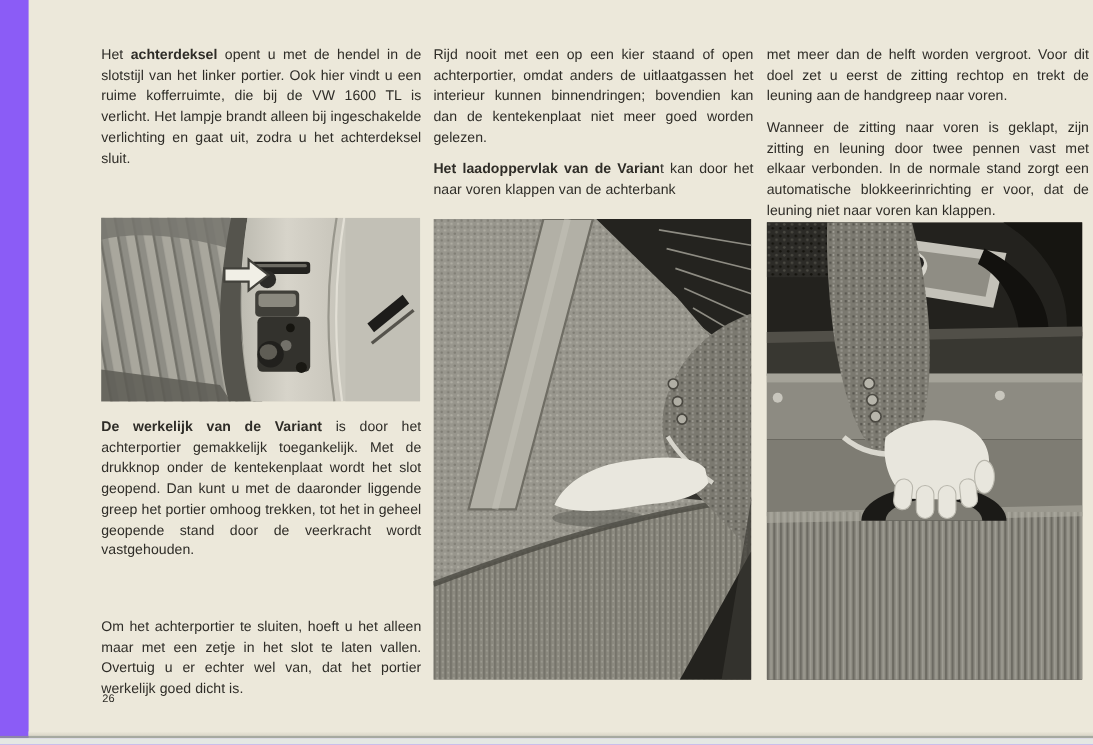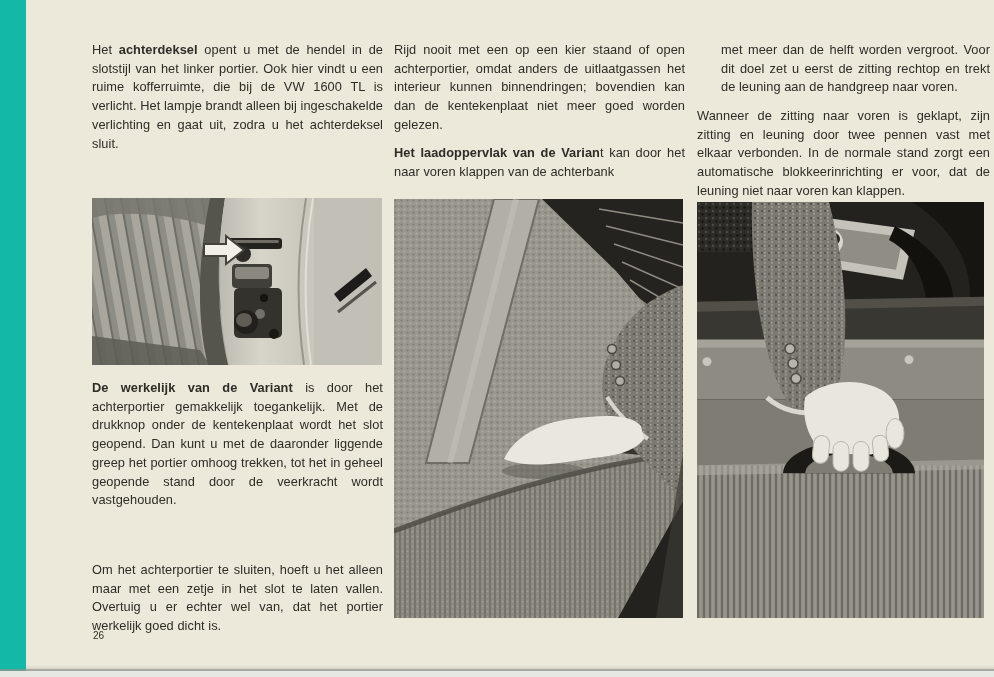--- a/index.html
+++ b/index.html
@@ -1,19 +1,19 @@
 <!DOCTYPE html>
 <html><head>
 <meta charset="utf-8">
 <style>
   * { box-sizing: border-box; }
   html, body { margin: 0; padding: 0; background: #eff1ec; }
   .stage {
     position: relative; width: 994px; height: 677px; overflow: hidden;
-    background: #14b8a6;
+    background: #8b5cf6;
     font-family: "Liberation Sans", sans-serif;
   }
   
   .page {
     position: absolute; left: 26px; top: 0; width: 968px; height: 671px;
     background: #ece8da;
   }
   .binding-edge {
     position: absolute; left: 26px; top: 0; width: 20px; height: 671px;
     background: linear-gradient(90deg,
@@ -66,21 +66,21 @@
     <p class="para" style="top:338px;"><b>De werkelijk van de Variant</b> is door het achterportier gemakkelijk toegankelijk. Met de drukknop onder de kentekenplaat wordt het slot geopend. Dan kunt u met de daaronder liggende greep het portier omhoog trekken, tot het in geheel geopende stand door de veerkracht wordt vastgehouden.</p>
     <p class="para" style="top:520px;">Om het achterportier te sluiten, hoeft u het alleen maar met een zetje in het slot te laten vallen. Overtuig u er echter wel van, dat het portier werkelijk goed dicht is.</p>
   </div>
 
   <div class="col col-middle">
     <p class="para" style="top:0;">Rijd nooit met een op een kier staand of open achterportier, omdat anders de uitlaatgassen het interieur kunnen binnendringen; bovendien kan dan de kentekenplaat niet meer goed worden gelezen.</p>
     <p class="para" style="top:103px;"><b>Het laadoppervlak van de Varian</b>t kan door het naar voren klappen van de achterbank</p>
   </div>
 
   <div class="col col-right">
-    <p class="para" style="top:0;margin-left:24px;">met meer dan de helft worden vergroot. Voor dit doel zet u eerst de zitting rechtop en trekt de leuning aan de handgreep naar voren.</p>
+    <p class="para" style="top:0;">met meer dan de helft worden vergroot. Voor dit doel zet u eerst de zitting rechtop en trekt de leuning aan de handgreep naar voren.</p>
     <p class="para" style="top:66px;">Wanneer de zitting naar voren is geklapt, zijn zitting en leuning door twee pennen vast met elkaar verbonden. In de normale stand zorgt een automatische blokkeerinrichting er voor, dat de leuning niet naar voren kan klappen.</p>
   </div>
 
   <figure class="fig-1" aria-label="Photo: lock mechanism in the door pillar, arrow pointing at the handle">
     <svg viewBox="0 0 290 167" preserveAspectRatio="none">
       <defs>
         <pattern id="pleats1" width="16" height="167" patternUnits="userSpaceOnUse">
           <rect width="16" height="167" fill="#8e8d85"></rect>
           <rect x="2" width="8" height="167" fill="#a9a79d"></rect>
           <rect x="10" width="2" height="167" fill="#6f6e66"></rect>

